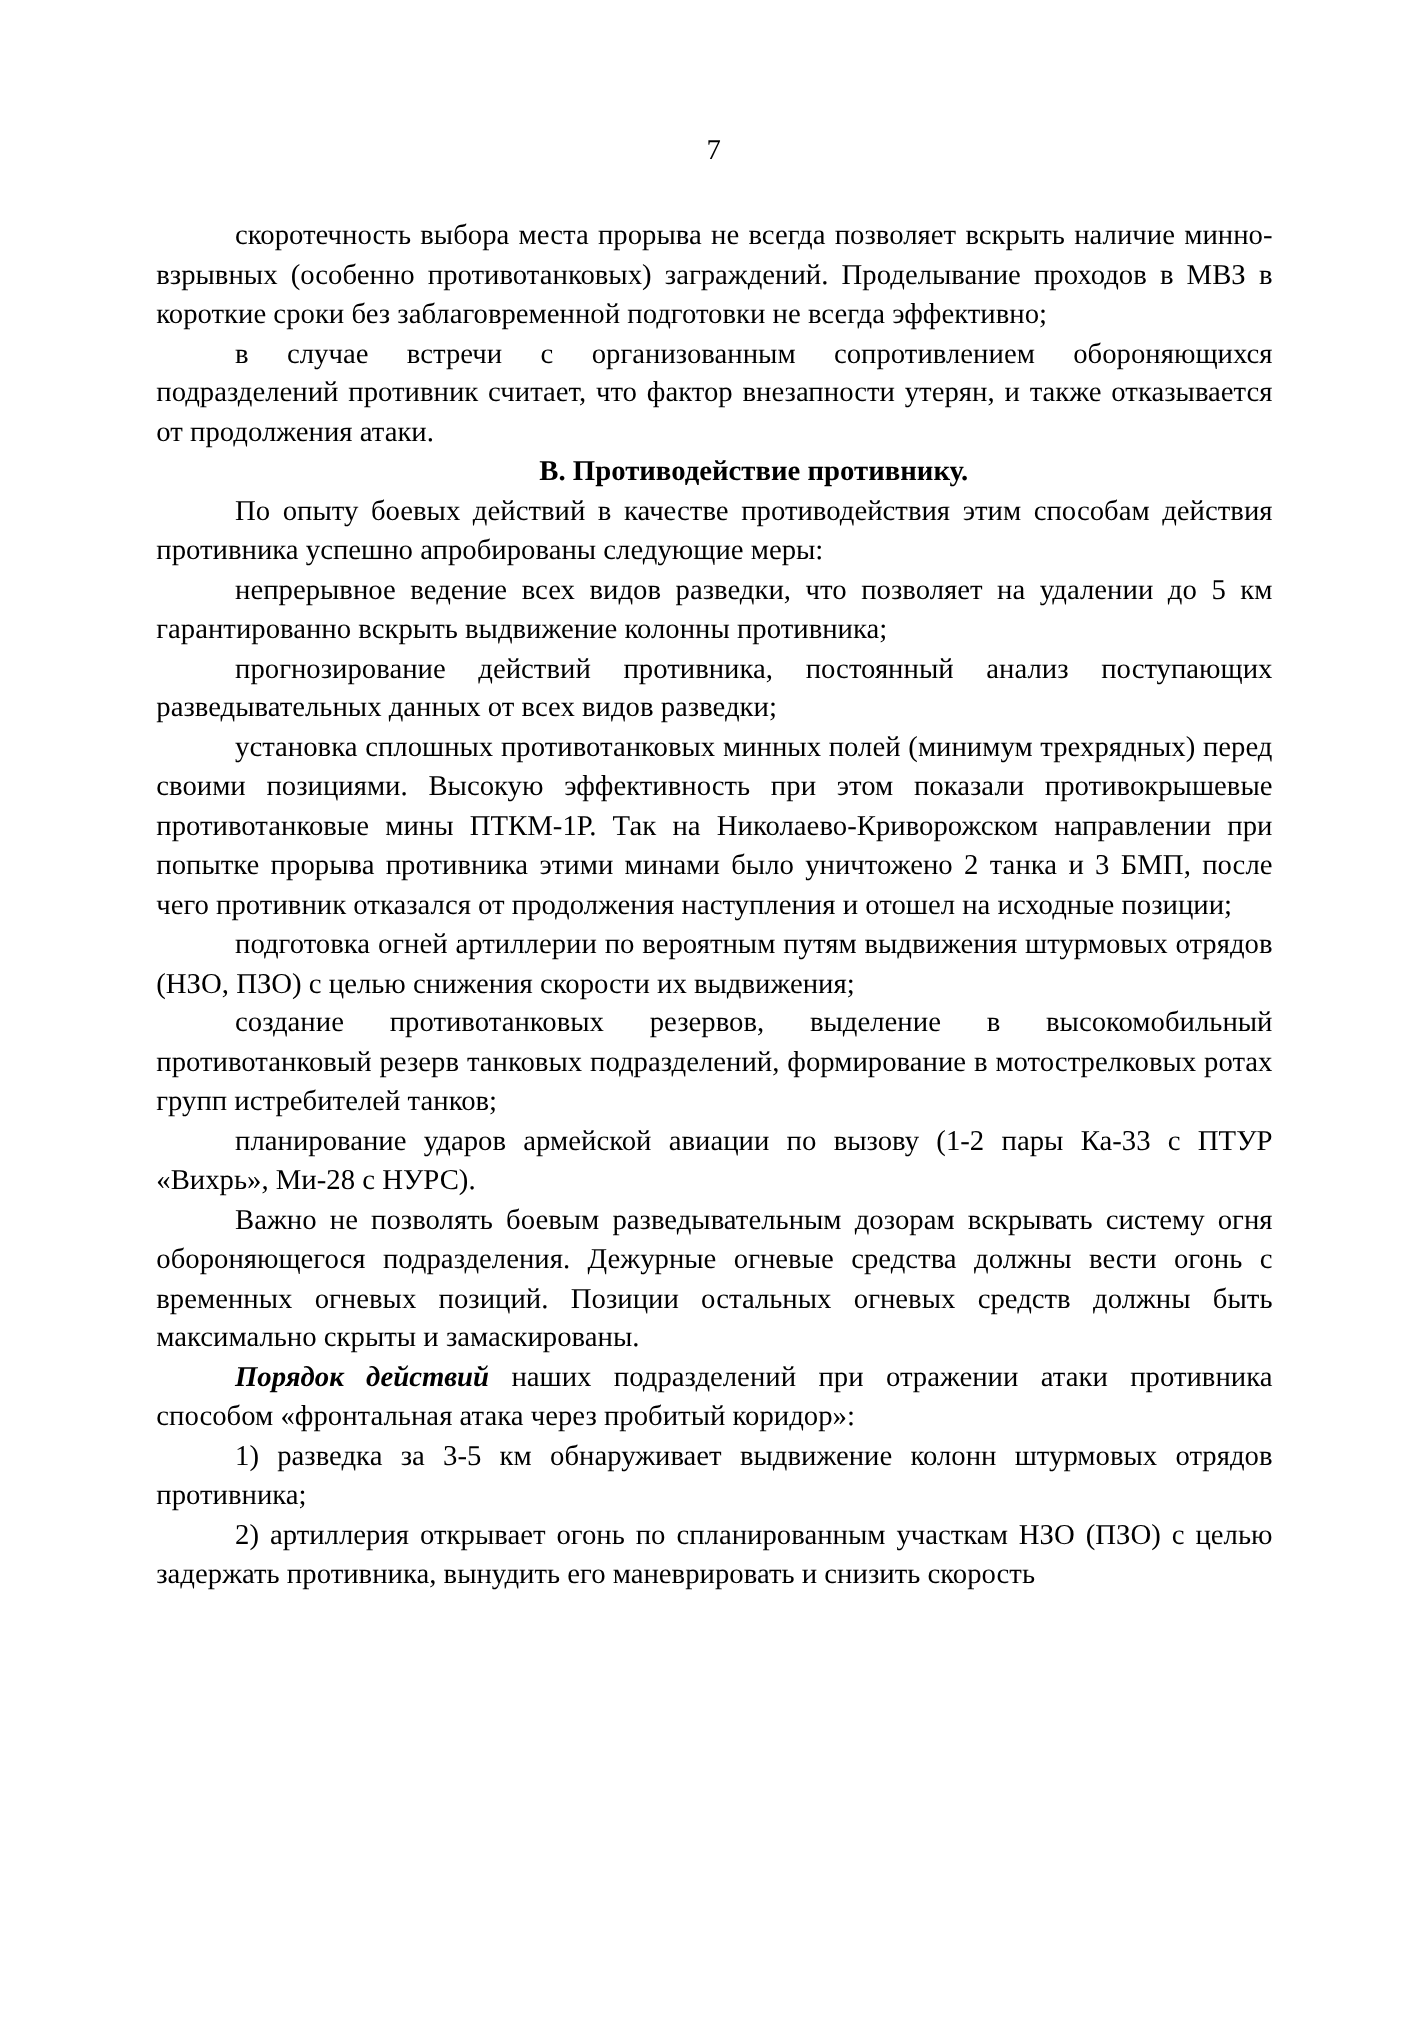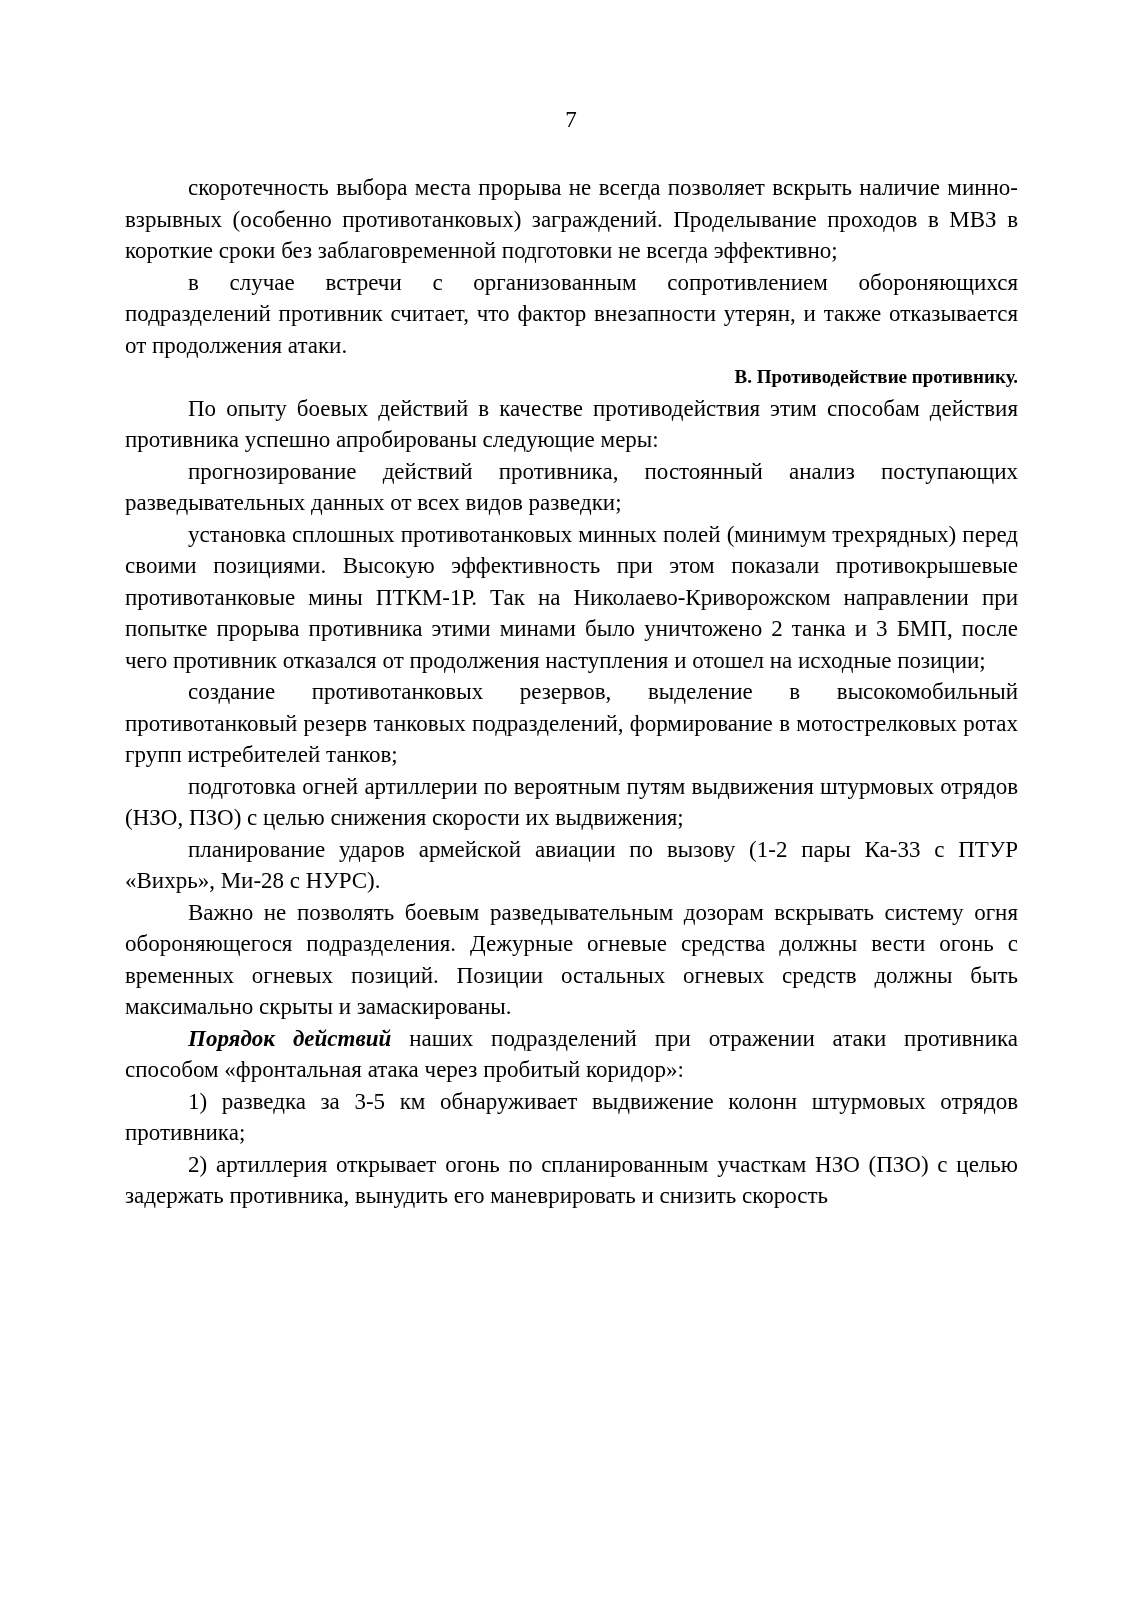--- a/index.html
+++ b/index.html
@@ -53,24 +53,24 @@
 
   
   b, .b {
     font-weight: bold;
     font-style: italic;
   }
 
   .heading-para {
     margin: 0;
     padding: 0;
-    font-size: 19px;
+    font-size: 23px;
     line-height: 31.5px;
     text-indent: 63px;
-    text-align: right;
+    text-align: center;
     font-weight: bold;
   }
 </style>
 </head>
 <body>
 
 <div class="page">
 
   <div class="page-number">7</div>
 
@@ -78,30 +78,31 @@
 
     <p class="para">скоротечность выбора места прорыва не всегда позволяет вскрыть наличие минно-взрывных (особенно противотанковых) заграждений. Проделывание проходов в МВЗ в короткие сроки без заблаговременной подготовки не всегда эффективно;</p>
 
 
     <p class="para">в случае встречи с организованным сопротивлением обороняющихся подразделений противник считает, что фактор внезапности утерян, и также отказывается от продолжения атаки.</p>
 
     <p class="heading-para">В. Противодействие противнику.</p>
 
     <p class="para">По опыту боевых действий в качестве противодействия этим способам действия противника успешно апробированы следующие меры:</p>
 
+    <p class="para">непрерывное ведение всех видов разведки, что позволяет на удалении до 5 км гарантированно вскрыть выдвижение колонны противника;</p>
 
     <p class="para">прогнозирование действий противника, постоянный анализ поступающих разведывательных данных от всех видов разведки;</p>
 
     <p class="para">установка сплошных противотанковых минных полей (минимум трехрядных) перед своими позициями. Высокую эффективность при этом показали противокрышевые противотанковые мины ПТКМ-1Р. Так на Николаево-Криворожском направлении при попытке прорыва противника этими минами было уничтожено 2 танка и 3 БМП, после чего противник отказался от продолжения наступления и отошел на исходные позиции;</p>
 
 
 
+    <p class="para">подготовка огней артиллерии по вероятным путям выдвижения штурмовых отрядов (НЗО, ПЗО) с целью снижения скорости их выдвижения;</p>
+
     <p class="para">создание противотанковых резервов, выделение в высокомобильный противотанковый резерв танковых подразделений, формирование в мотострелковых ротах групп истребителей танков;</p>
-
-    <p class="para">подготовка огней артиллерии по вероятным путям выдвижения штурмовых отрядов (НЗО, ПЗО) с целью снижения скорости их выдвижения;</p>
 
     <p class="para">планирование ударов армейской авиации по вызову (1-2 пары Ка-33 с ПТУР «Вихрь», Ми-28 с НУРС).</p>
 
     <p class="para">Важно не позволять боевым разведывательным дозорам вскрывать систему огня обороняющегося подразделения. Дежурные огневые средства должны вести огонь с временных огневых позиций. Позиции остальных огневых средств должны быть максимально скрыты и замаскированы.</p>
 
     <p class="para"><b>Порядок действий</b><span> наших подразделений при отражении атаки противника способом «фронтальная атака через пробитый коридор»:</span></p>
 
     <p class="para">1) разведка за 3-5 км обнаруживает выдвижение колонн штурмовых отрядов противника;</p>
 
     <p class="para">2) артиллерия открывает огонь по спланированным участкам НЗО (ПЗО) с целью задержать противника, вынудить его маневрировать и снизить скорость</p>

